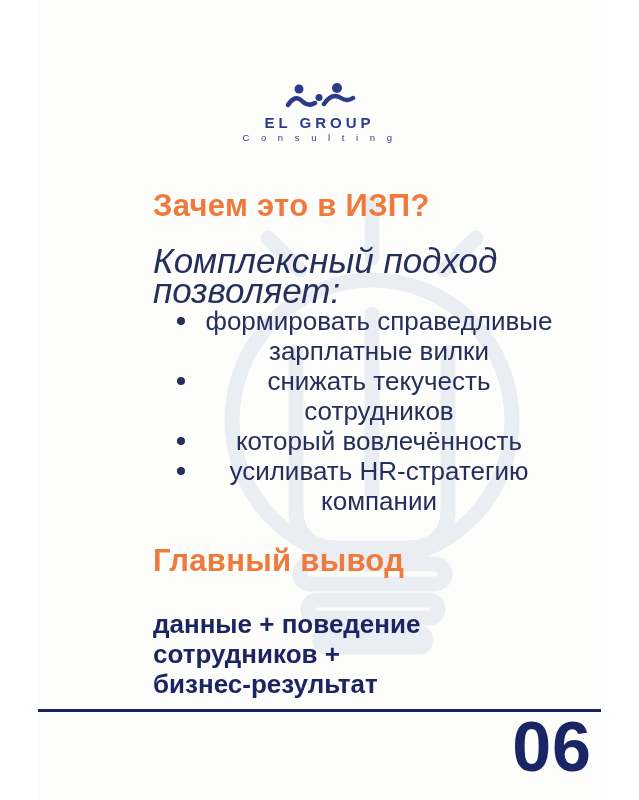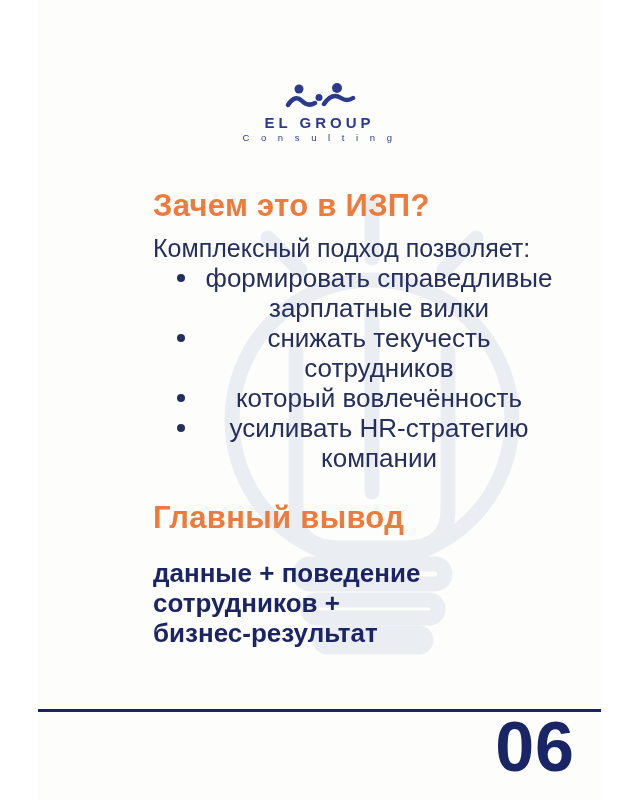--- a/index.html
+++ b/index.html
@@ -35,52 +35,52 @@
   }
   
   .content { position:relative; padding:0 40px 0 115px; }
   .heading {
     margin-top:45px;
     font-size:31px; line-height:36px; font-weight:700;
     letter-spacing:0.3px;
     color:#ee7a3b;
   }
   .intro {
-    margin-top:9px;
-    font-size:25px; line-height:30px;
+    margin-top:22px;
+    font-size:35px; line-height:30px;font-style:italic;
   }
   .bullets { list-style:none; }
   .bullets li { position:relative; padding-left:44px; }
   .bullets li .dot {
     position:absolute; left:24px; top:11px;
     width:8px; height:8px; border-radius:50%;
     background:#252f5b;
   }
   .bline { display:block; font-size:26px; line-height:30px;text-align:center; }
   .heading-2 { margin-top:27px; }
   .para {
     margin-top:17px;
     font-size:26px; line-height:30px;
   }
   .para .line { display:block; }
   .term { font-weight:700; color:#1b2563; }
   .formula {
-    margin-top:22px;
+    margin-top:30px;
     font-size:26px; line-height:30px; font-weight:700;
     color:#1b2563;
   }
   .formula .line { display:block; }
   
   .divider {
     position:absolute; left:0; top:709px;
     width:639px; height:3px;
     background:#1b2358;
   }
   .page-number {
-    position:absolute; right:26px; top:712px;
+    position:absolute; right:9px; top:712px;
     font-size:70px; line-height:1; font-weight:700;
     letter-spacing:1px;
     color:#1a2565;
   }
 </style>
 </head>
 <body>
 
 <div class="page">
 

